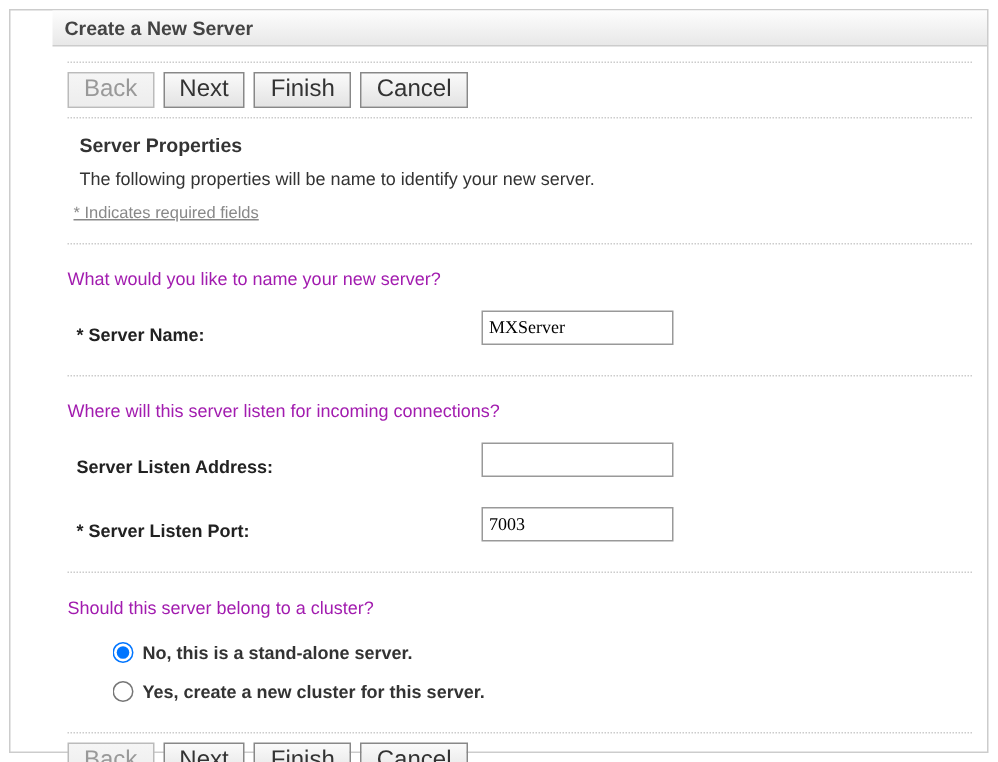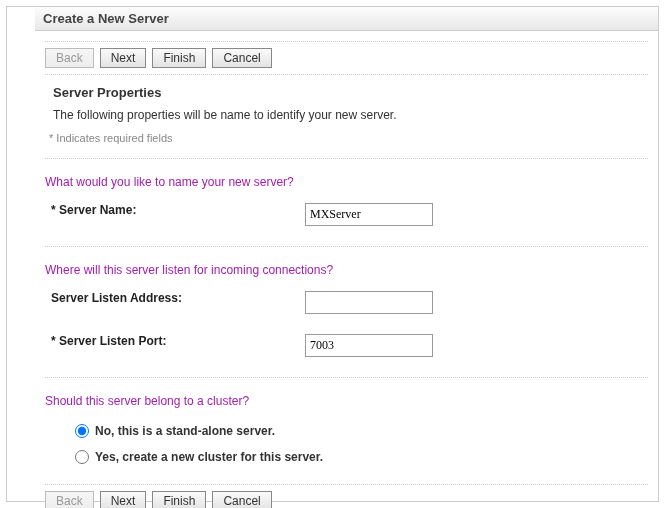--- a/index.html
+++ b/index.html
@@ -41,21 +41,21 @@
       display: flex;
       gap: 6px;
     }
     .button-row.bottom {
       border-top: 1px dotted #ccc;
       border-bottom: none;
       margin-top: 14px;
     }
     button.wiz {
       font-family: inherit;
-      font-size: 12px;
+      font-size: 16px;
       padding: 2px 10px;
       background: linear-gradient(to bottom, #fafafa, #e3e3e3);
       border: 1px solid #888;
       cursor: pointer;
       color: #333;
     }
     button.wiz.disabled {
       color: #999;
       border-color: #bbb;
       background: linear-gradient(to bottom, #f5f5f5, #ededed);
@@ -68,33 +68,35 @@
       color: #333;
     }
     .section-desc {
       padding: 4px 0 6px 8px;
       color: #333;
     }
     .required-note {
       color: #888;
       font-size: 11px;
       padding: 4px 0 10px 4px;
+      text-decoration: underline;
     }
     .dotted-sep {
       border-bottom: 1px dotted #ccc;
       margin: 4px 0;
     }
     .question {
       padding: 12px 0 10px 0;
       color: #a21caf;
     }
     .field-row {
       display: flex;
-      align-items: flex-start;
+      align-items: flex-end;
       padding: 4px 0 16px 0;
+      gap: 16px;
     }
     .field-label {
       width: 260px;
       font-weight: bold;
       padding-left: 6px;
       color: #222;
     }
     input[type="text"] {
       font-family: Liberation Serif, serif;
       font-size: 12px;

